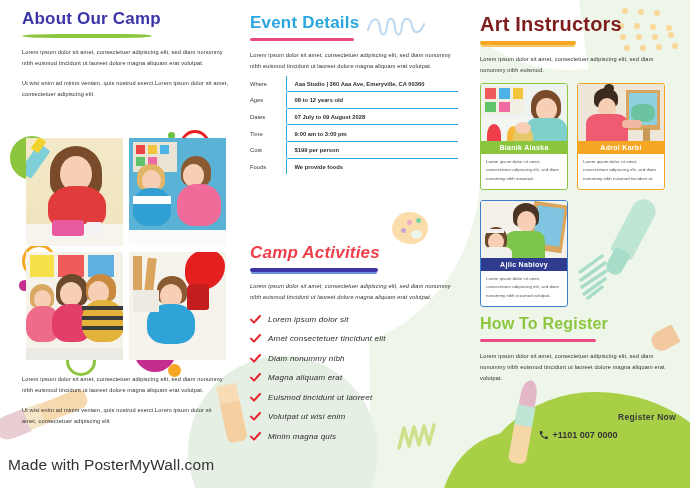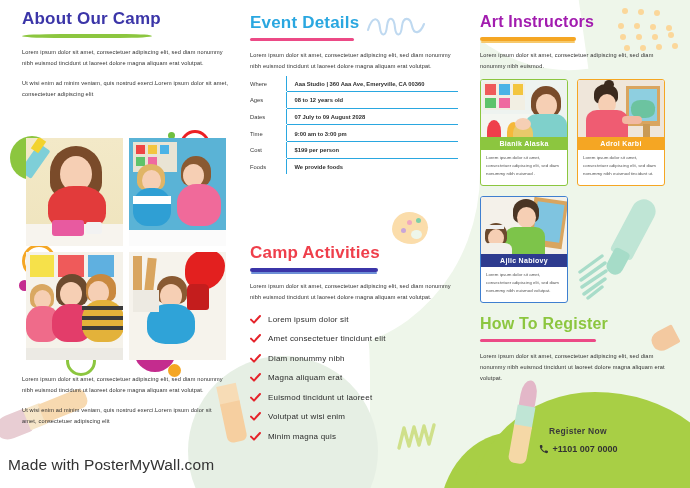--- a/index.html
+++ b/index.html
@@ -143,21 +143,21 @@
   .col-right { left: 480px; top: 14px;  width: 196px; }
 
   .sec-title {
     font-weight: bold;
     letter-spacing: .2px;
     line-height: 1.05;
   }
   .t-about  { font-size: 17px; color: #3b35a8; }
   .t-event  { font-size: 17px; color: #2aa7e0; }
   .t-camp   { font-size: 17px; color: #ef3f4b; }
-  .t-art    { font-size: 16px; color: #a21caf; }
+  .t-art    { font-size: 20px; color: #7f1d1d; }
   .t-reg    { font-size: 16px; color: #8cc63f; }
 
   .rule { height: 5px; margin: 6px 0 9px; border-radius: 3px; }
   .rule-green  { width: 130px; background: #8cc63f;
     border-radius: 60% 40% 50% 50% / 100% 100% 100% 100%; height: 4px; }
   .rule-pink   { width: 104px; height: 3px; background: #ec4a86; border-radius: 2px; }
   .rule-blue   { width: 128px; height: 4px; background: #3b35a8; border-radius: 2px;
     box-shadow: 0 3px 0 -1px #6d8fd6; }
   .rule-orange { width: 96px;  height: 4px; background: #f5a623; border-radius: 2px;
     box-shadow: 0 3px 0 -1px #f7c96b; }
@@ -219,22 +219,22 @@
     position: relative; margin-top: -13px; z-index: 2;
   }
   .card.orange .card-name { background: #f5a623; }
   .card.blue   .card-name { background: #2e3b8f; }
   .card-txt { font-size: 4.4px; line-height: 1.9; color: #555; padding: 4px 5px 6px; }
 
   .card-wide { width: 88px; margin-top: 10px; }
 
   
   .reg-foot {
-    position: absolute; left: 480px; top: 426px;
-    width: 196px; z-index: 6; text-align: center;
+    position: absolute; left: 480px; top: 412px;
+    width: 196px; z-index: 6; text-align: right;
   }
   .reg-now { font-size: 8.5px; font-weight: bold; color: #3a3a3a; letter-spacing: .3px; }
   .reg-pill {
     margin: 7px auto 0; width: 158px; height: 23px;
     background: #fff; border-radius: 12px;
     display: flex; align-items: center; justify-content: center;
   }
   .reg-url { font-size: 10.5px; font-weight: bold; color: #e8407a; letter-spacing: .3px; }
   .reg-phone {
     margin-top: 8px; font-size: 9px; font-weight: bold; color: #333;
@@ -430,21 +430,21 @@
           <td class="v">$199 per person</td>
         </tr>
         <tr>
           <td class="k">Foods</td>
           <td class="v">We provide foods</td>
         </tr>
       </tbody>
     </table>
   </div>
 
-  <div class="col" style="left:250px; top:244px; width:208px;">
+  <div class="col" style="left:250px; top:244px; width:208px;font-style:italic;">
     <div class="sec-title t-camp">Camp Activities</div>
     <div class="rule rule-blue"></div>
     <div class="body-txt">Lorem ipsum dolor sit amet, consectetuer adipiscing elit, sed diam nonummy nibh euismod tincidunt ut laoreet dolore magna aliquam erat volutpat.</div>
 
     <div class="acts">
       <div class="act">
         <svg class="chk" width="11" height="9" viewBox="0 0 11 9">
             <path d="M1 4.6 L4 7.6 L10 1" fill="none" stroke="#e5242b" stroke-width="2" stroke-linecap="round" stroke-linejoin="round"></path>
           </svg>
         <span class="lbl">Lorem ipsum dolor sit</span>

